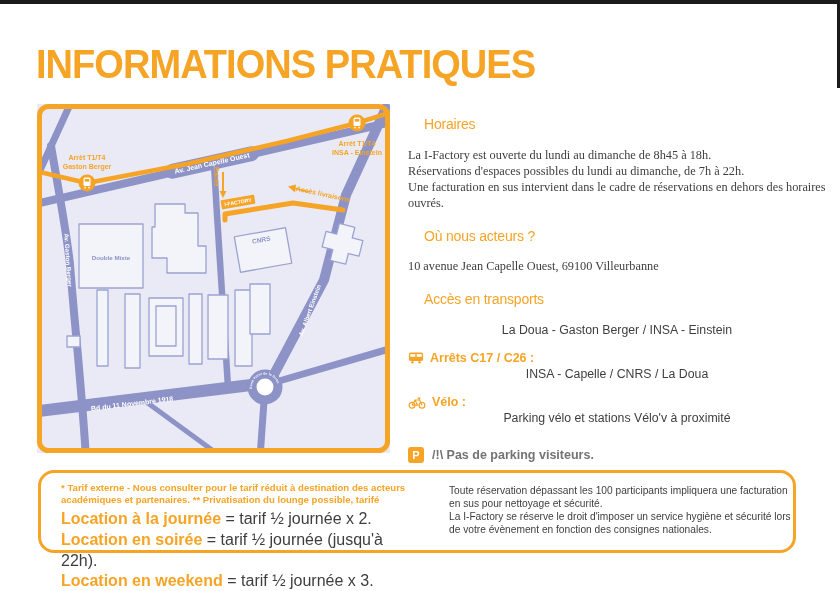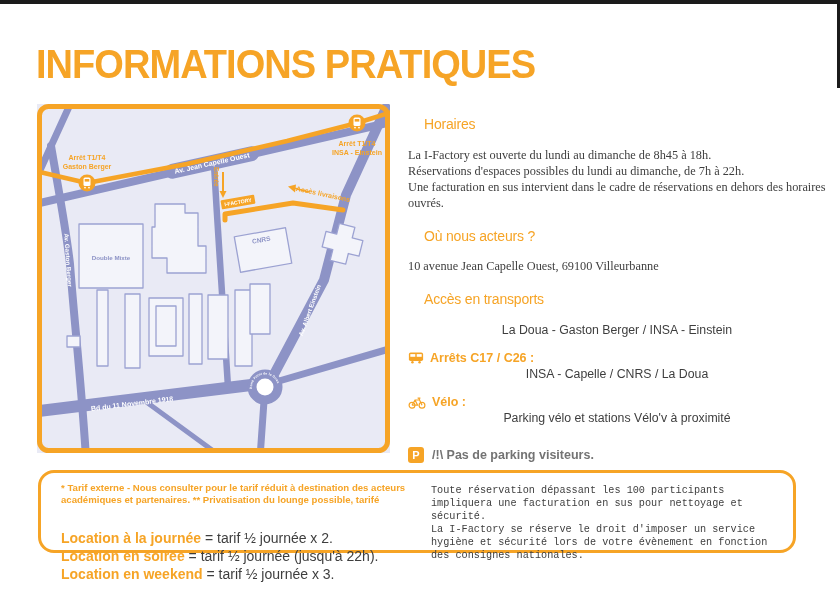--- a/index.html
+++ b/index.html
@@ -32,26 +32,26 @@
     font-size:11px;font-weight:bold;display:flex;align-items:center;justify-content:center;flex:0 0 auto;
   }
   .ic{flex:0 0 auto;display:block;}
 
   .footer-box{
     position:absolute;left:38px;top:470px;width:752px;height:77px;
     border:3px solid #F6A426;border-radius:16px;background:#fff;
   }
   .foot-left{position:absolute;left:20px;top:9px;width:348px;}
   .foot-note{margin:0;font-size:9.6px;line-height:1.2;font-weight:bold;color:#F6A426;}
-  .tariffs{margin-top:24px;font-size:14px;line-height:1.3;}
+  .tariffs{margin-top:4px;font-size:16px;line-height:1.3;}
   .tariff-label{color:#F6A426;font-weight:bold;}
   .tariff-value{color:#3E3E3E;}
   .foot-right{
-    position:absolute;left:390px;top:11px;width:352px;
-    font-size:10.2px;line-height:1.28;color:#3E3E3E;white-space:pre-line;font-family:Liberation Mono, monospace;
+    position:absolute;left:408px;top:11px;width:352px;
+    font-size:10.2px;line-height:1.28;color:#3E3E3E;white-space:pre-line;
   }
 </style>
 </head>
 <body>
 
 <div class="topbar"></div>
 <div class="edgebar"></div>
 
 <h1 class="page-title">INFORMATIONS PRATIQUES</h1>
 

